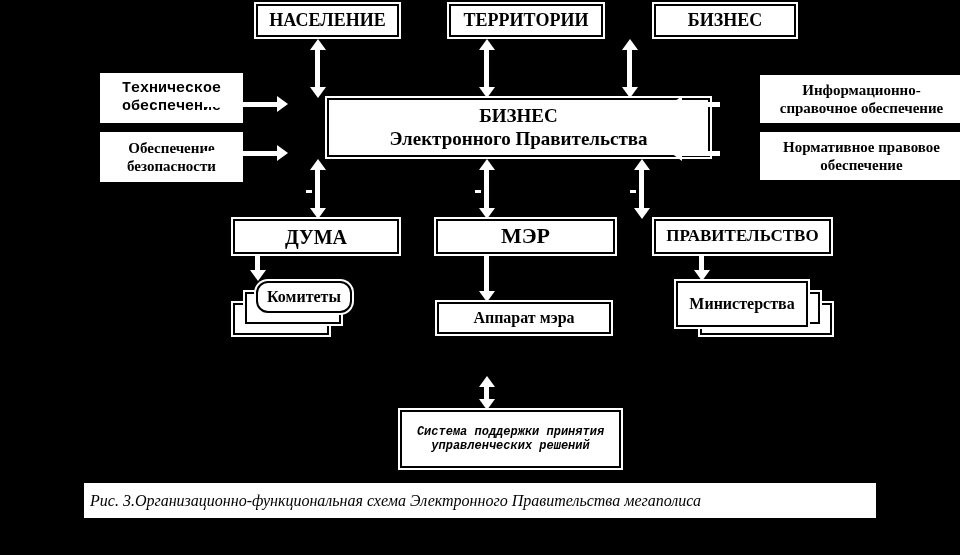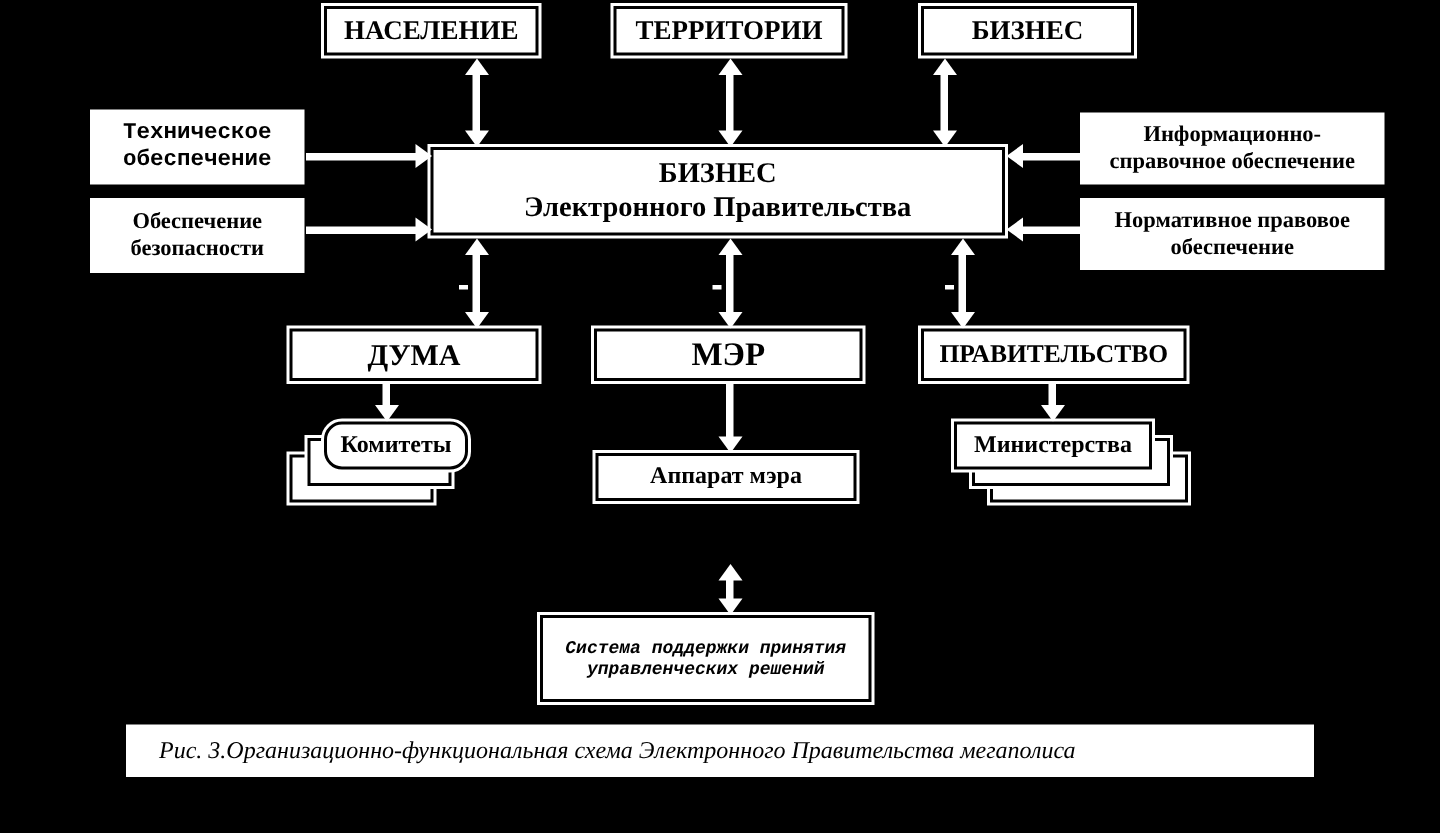--- a/index.html
+++ b/index.html
@@ -3,21 +3,21 @@
 <meta charset="utf-8">
 <style>
   html,body{margin:0;padding:0;background:#000;}
   .stage{
     position:relative;width:960px;height:555px;background:#000;
     font-family:"Liberation Serif","DejaVu Serif",serif;overflow:hidden;
   }
   .box{
     position:absolute;background:#fff;color:#000;box-sizing:border-box;
     display:flex;flex-direction:column;align-items:center;justify-content:center;
-    text-align:center;font-weight:bold;line-height:1.2;
+    text-align:center;font-weight:bold;line-height:1.2;margin-left:40px;
   }
   .bordered{border:2px solid #000;box-shadow:0 0 0 2px #fff;}
   .plain{border:none;}
   
   .av{position:absolute;width:16px;}
   .av .shaft{position:absolute;left:5px;width:5px;background:#fff;top:0;bottom:0;}
   .av.double .shaft{top:9px;bottom:9px;}
   .av.down1 .shaft{top:0;bottom:9px;}
   .head{position:absolute;width:0;height:0;border-style:solid;}
   .head.up{top:0;left:0;border-width:0 8px 11px 8px;border-color:transparent transparent #fff transparent;}
@@ -25,21 +25,21 @@
   
   .ah{position:absolute;height:16px;}
   .ah .shaft{position:absolute;top:6px;height:5px;background:#fff;}
   .ah.right .shaft{left:0;right:9px;}
   .ah.left .shaft{left:9px;right:0;}
   .head.hright{right:0;top:0;border-width:8px 0 8px 11px;border-color:transparent transparent transparent #fff;}
   .head.hleft{left:0;top:0;border-width:8px 11px 8px 0;border-color:transparent #fff transparent transparent;}
   .dash{position:absolute;width:6px;height:3px;background:#fff;}
   .caption-box{
     position:absolute;background:#fff;color:#000;display:flex;align-items:center;
-    font-style:italic;font-weight:normal;font-size:16px;padding-left:22px;box-sizing:border-box;
+    font-style:italic;font-weight:normal;font-size:16px;padding-left:6px;box-sizing:border-box;
   }
 </style>
 </head>
 <body>
 
 <div class="stage">
 
   <div class="box bordered" style="left:216px;top:4px;width:143px;height:33px;font-size:18px;">
     <span>НАСЕЛЕНИЕ</span>
   </div>
@@ -88,21 +88,21 @@
   <div class="box bordered" style="left:216px;top:281px;width:96px;height:32px;font-size:16px;border-radius:12px;">
     <span>Комитеты</span>
   </div>
 
   <div class="box bordered" style="left:397px;top:302px;width:174px;height:32px;font-size:16px;">
     <span>Аппарат мэра</span>
   </div>
 
   <div class="box bordered" style="left:660px;top:303px;width:132px;height:32px;"></div>
   <div class="box bordered" style="left:648px;top:292px;width:132px;height:32px;"></div>
-  <div class="box bordered" style="left:636px;top:281px;width:132px;height:32px;font-size:16px;">
+  <div class="box bordered" style="left:636px;top:281px;width:132px;height:46px;font-size:16px;">
     <span>Министерства</span>
   </div>
 
   <div class="box bordered" style="left:360px;top:410px;width:221px;height:58px;font-size:12px;font-style:italic;font-family:Liberation Mono, monospace;">
     <span>Система поддержки принятия</span>
     <span>управленческих решений</span>
   </div>
 
   <div class="caption-box" style="left:84px;top:483px;width:792px;height:35px;">
     <span>Рис. 3.Организационно-функциональная схема Электронного Правительства мегаполиса</span>

